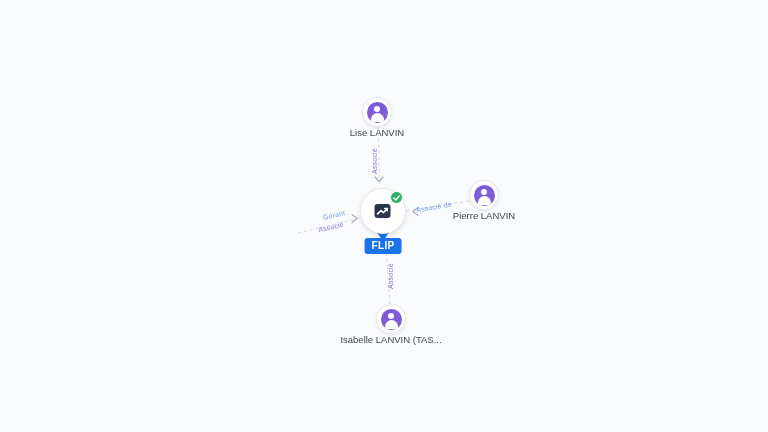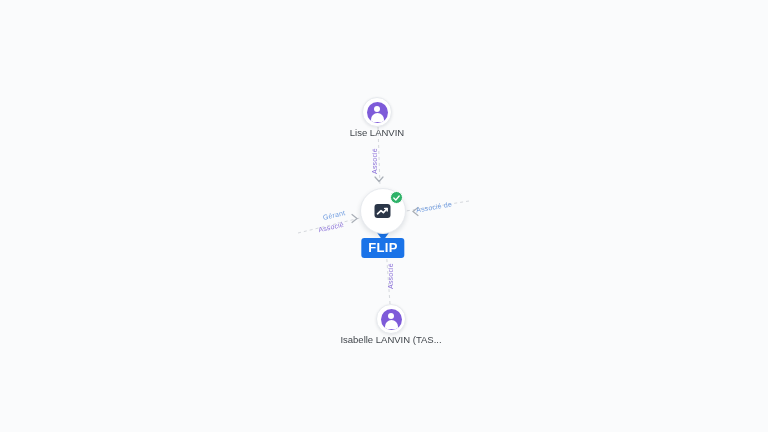--- a/index.html
+++ b/index.html
@@ -73,21 +73,21 @@
     border-radius: 50%;
     background: #2fb269;
     border: 1.5px solid #ffffff;
     display: flex; align-items: center; justify-content: center;
   }
   .flip-pill {
     position: absolute; left: 23px; top: 50px; z-index: 4;
     transform: translateX(-50%);
     background: #1a73e8;
     color: #ffffff;
-    font-size: 13px;
+    font-size: 10px;
     font-weight: bold;
     letter-spacing: .3px;
     padding: 2px 7px 3px 7px;
     border-radius: 3px;
     white-space: nowrap;
   }
 
   
   .edge-label {
     position: absolute;
@@ -128,20 +128,29 @@
   <div class="person-node" style="left:307px; top:97px">
     <div class="avatar-outer">
       <div class="avatar-inner">
         <div class="p-head"></div>
         <div class="p-body"></div>
       </div>
     </div>
     <div class="node-label">Lise LANVIN</div>
   </div>
 
+  <div class="person-node" style="left:414px; top:180px">
+    <div class="avatar-outer">
+      <div class="avatar-inner">
+        <div class="p-head"></div>
+        <div class="p-body"></div>
+      </div>
+    </div>
+    <div class="node-label">Pierre LANVIN</div>
+  </div>
 
 
   <div class="person-node" style="left:321px; top:304px">
     <div class="avatar-outer">
       <div class="avatar-inner">
         <div class="p-head"></div>
         <div class="p-body"></div>
       </div>
     </div>
     <div class="node-label">Isabelle LANVIN (TAS...</div>

